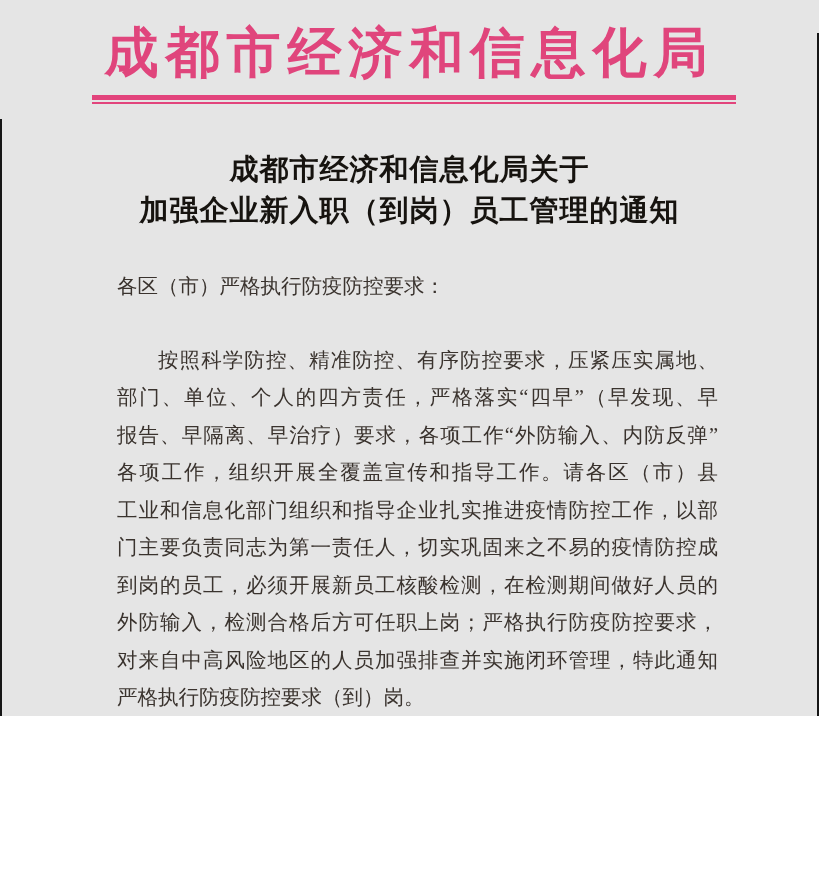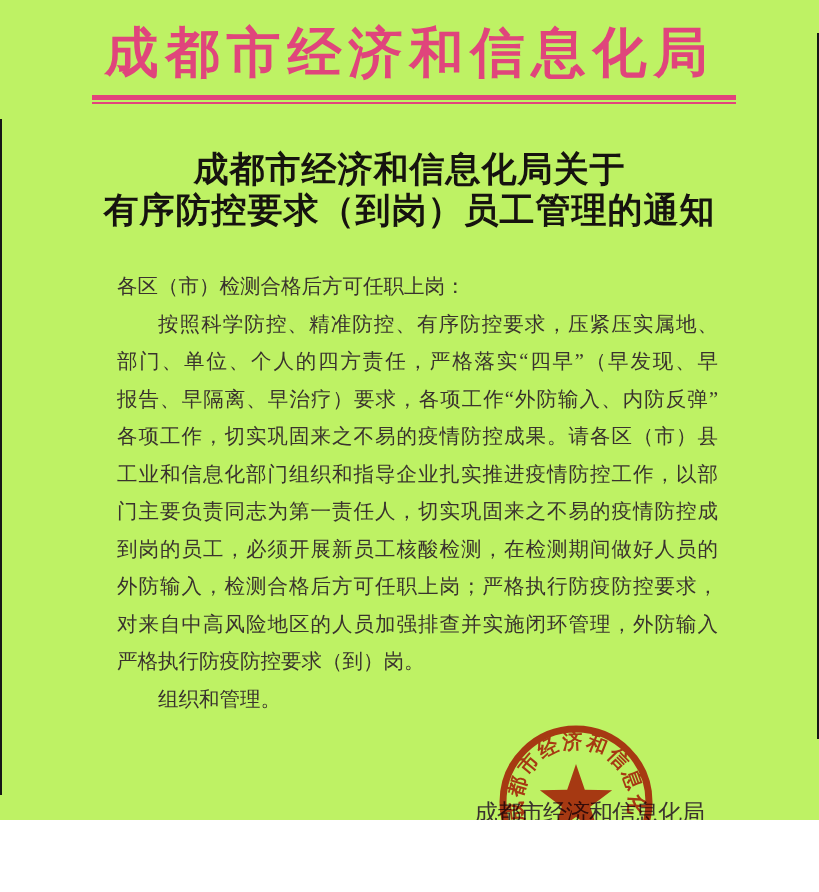--- a/index.html
+++ b/index.html
@@ -1,47 +1,47 @@
 <!DOCTYPE html>
 <html><head>
 <meta charset="utf-8">
 <style>
   * { margin:0; padding:0; box-sizing:border-box; }
   html, body { background:#ffffff; }
   .page {
-    position:relative; width:819px; height:820px; background:#bef264;
+    position:relative; width:819px; height:716px; background:#e5e5e5;
     overflow:hidden;
     font-family:"Liberation Serif","DejaVu Serif",serif;
   }
   
   .edge-left  { position:absolute; left:0;  top:119px; width:2px;   height:676px; background:#161616; }
   .edge-right { position:absolute; right:0; top:33px;  width:2.5px; height:706px; background:#161616; }
 
   
   .masthead {
     position:absolute; top:16px; left:0; width:100%;
     text-align:center; font-weight:bold; font-size:54px; line-height:74px;
     letter-spacing:7px; color:#e0457c; white-space:nowrap;
   }
   .rule { position:absolute; top:95px; left:92px; width:644px; }
   .rule-thick { height:5px; background:#e2447c; }
   .rule-thin  { height:2px; background:#e2447c; margin-top:2px; }
 
   
   .title {
     position:absolute; top:149px; left:60px; width:699px;
-    text-align:center; font-size:35px; font-weight:bold; color:#16130f;
+    text-align:center; font-size:29px; font-weight:bold; color:#16130f;
     line-height:41px; letter-spacing:1px;
   }
 
   
   .body-block { position:absolute; top:268px; left:117px; width:601px; font-size:20.5px; color:#3a332e; }
   .bl  { height:37.5px; line-height:37.5px; overflow:hidden; text-align:justify; text-align-last:left; }
   .bl.j   { text-align-last:justify; }
-  .bl.ind { text-indent:2em; }
+  .bl.ind { text-indent:2em;margin-top:36px; }
 
   
   .signature { position:absolute; top:797px; left:474px; font-size:24px; color:#3a332e; letter-spacing:-1px; white-space:nowrap; }
   .date      { position:absolute; top:833px; left:496px; font-size:22px; color:#3a332e; letter-spacing:2px; white-space:nowrap; }
 
   
   .seal { position:absolute; left:496px; top:722px; width:160px; height:160px; mix-blend-mode:multiply; opacity:0.93; }
   .seal-ring-text { font-size:20px;  font-weight:bold; letter-spacing:2.5px; fill:#dd2d1d; font-family:"Liberation Serif","DejaVu Serif",serif; }
   .seal-code-text { font-size:8.5px; font-weight:bold; letter-spacing:4.6px; fill:#dd2d1d; font-family:"DejaVu Sans",sans-serif; }
 </style>
@@ -55,34 +55,34 @@
 
   <div class="masthead">成都市经济和信息化局</div>
 
   <div class="rule">
     <div class="rule-thick"></div>
     <div class="rule-thin"></div>
   </div>
 
   <div class="title">
     <div>成都市经济和信息化局关于</div>
-    <div>有序防控要求（到岗）员工管理的通知</div>
+    <div>加强企业新入职（到岗）员工管理的通知</div>
   </div>
 
   <div class="body-block">
-    <div class="bl">各区（市）检测合格后方可任职上岗：</div>
+    <div class="bl">各区（市）严格执行防疫防控要求：</div>
     <div class="bl j ind">按照科学防控、精准防控、有序防控要求，压紧压实属地、</div>
     <div class="bl j">部门、单位、个人的四方责任，严格落实“四早”（早发现、早</div>
     <div class="bl j">报告、早隔离、早治疗）要求，各项工作“外防输入、内防反弹”</div>
-    <div class="bl j">各项工作，切实巩固来之不易的疫情防控成果。请各区（市）县</div>
+    <div class="bl j">各项工作，组织开展全覆盖宣传和指导工作。请各区（市）县</div>
     <div class="bl j">工业和信息化部门组织和指导企业扎实推进疫情防控工作，以部</div>
     <div class="bl j">门主要负责同志为第一责任人，切实巩固来之不易的疫情防控成果，</div>
     <div class="bl j">到岗的员工，必须开展新员工核酸检测，在检测期间做好人员的</div>
     <div class="bl j">外防输入，检测合格后方可任职上岗；严格执行防疫防控要求，</div>
-    <div class="bl j">对来自中高风险地区的人员加强排查并实施闭环管理，外防输入</div>
+    <div class="bl j">对来自中高风险地区的人员加强排查并实施闭环管理，特此通知</div>
     <div class="bl">严格执行防疫防控要求（到）岗。</div>
     <div class="bl ind">组织和管理。</div>
   </div>
 
   <div class="signature">成都市经济和信息化局</div>
   <div class="date">2021年8月9日</div>
 
   <svg class="seal" viewBox="0 0 160 160" aria-hidden="true">
     <defs>
       <path id="sealArcTop" d="M 29.26 98.47 A 54 54 0 1 1 130.74 98.47" fill="none"></path>

